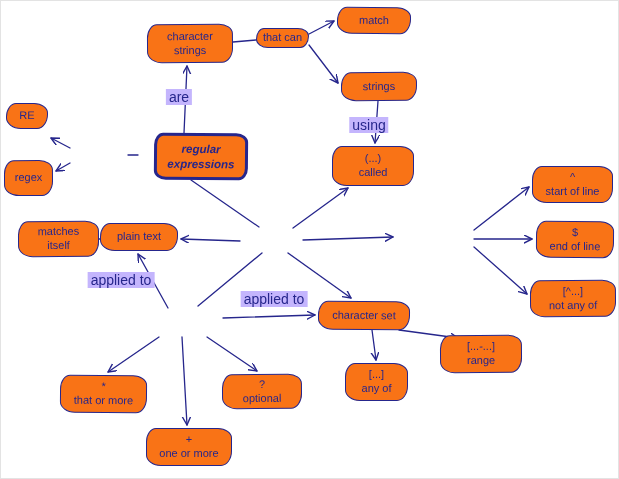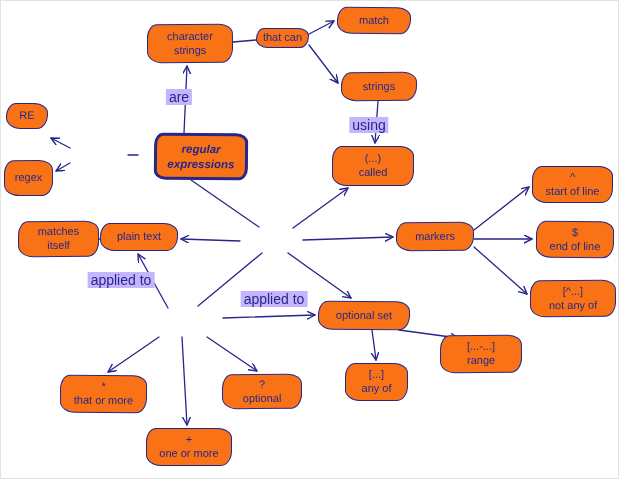--- a/index.html
+++ b/index.html
@@ -107,37 +107,34 @@
       <span>regular</span>
       <span>expressions</span>
     </div>
     <div class="node" style="left: 17px; top: 220px; width: 81px; height: 36px; transform: rotate(-0.5deg);">
       <span>matches</span>
       <span>itself</span>
     </div>
     <div class="node" style="left: 99px; top: 222px; width: 78px; height: 28px; transform: rotate(0deg);">
       <span>plain text</span>
     </div>
-    <div class="node" style="left: 395px; top: 221px; width: 78px; height: 29px; transform: rotate(-0.5deg);">
-      <span>markers</span>
-    </div>
     <div class="node" style="left: 531px; top: 165px; width: 81px; height: 37px; transform: rotate(0deg);">
       <span>^</span>
       <span>start of line</span>
     </div>
     <div class="node" style="left: 535px; top: 220px; width: 78px; height: 37px; transform: rotate(0.5deg);">
       <span>$</span>
       <span>end of line</span>
     </div>
     <div class="node" style="left: 529px; top: 279px; width: 86px; height: 37px; transform: rotate(-0.5deg);">
       <span>[^...]</span>
       <span>not any of</span>
     </div>
     <div class="node" style="left: 317px; top: 300px; width: 92px; height: 29px; transform: rotate(0.5deg);">
-      <span>optional set</span>
+      <span>character set</span>
     </div>
     <div class="node" style="left: 439px; top: 334px; width: 82px; height: 38px; transform: rotate(-0.5deg);">
       <span>[...-...]</span>
       <span>range</span>
     </div>
     <div class="node" style="left: 344px; top: 362px; width: 63px; height: 38px; transform: rotate(0deg);">
       <span>[...]</span>
       <span>any of</span>
     </div>
     <div class="node" style="left: 59px; top: 374px; width: 87px; height: 38px; transform: rotate(0.5deg);">

